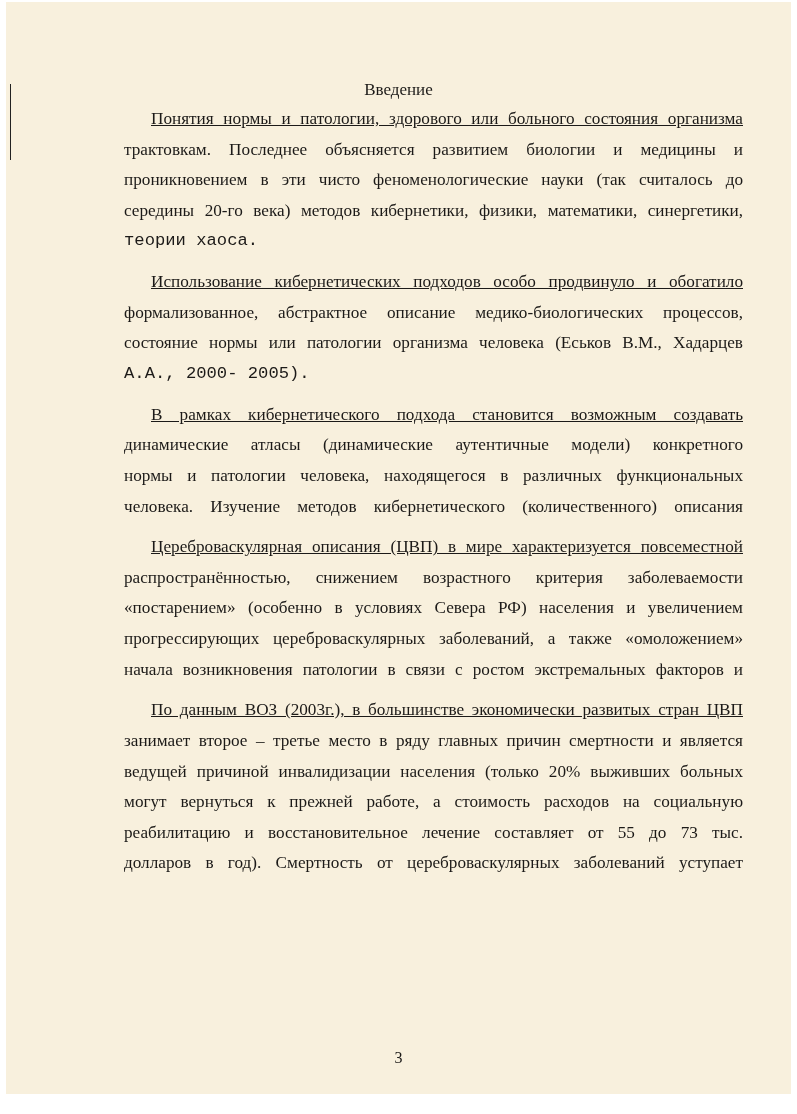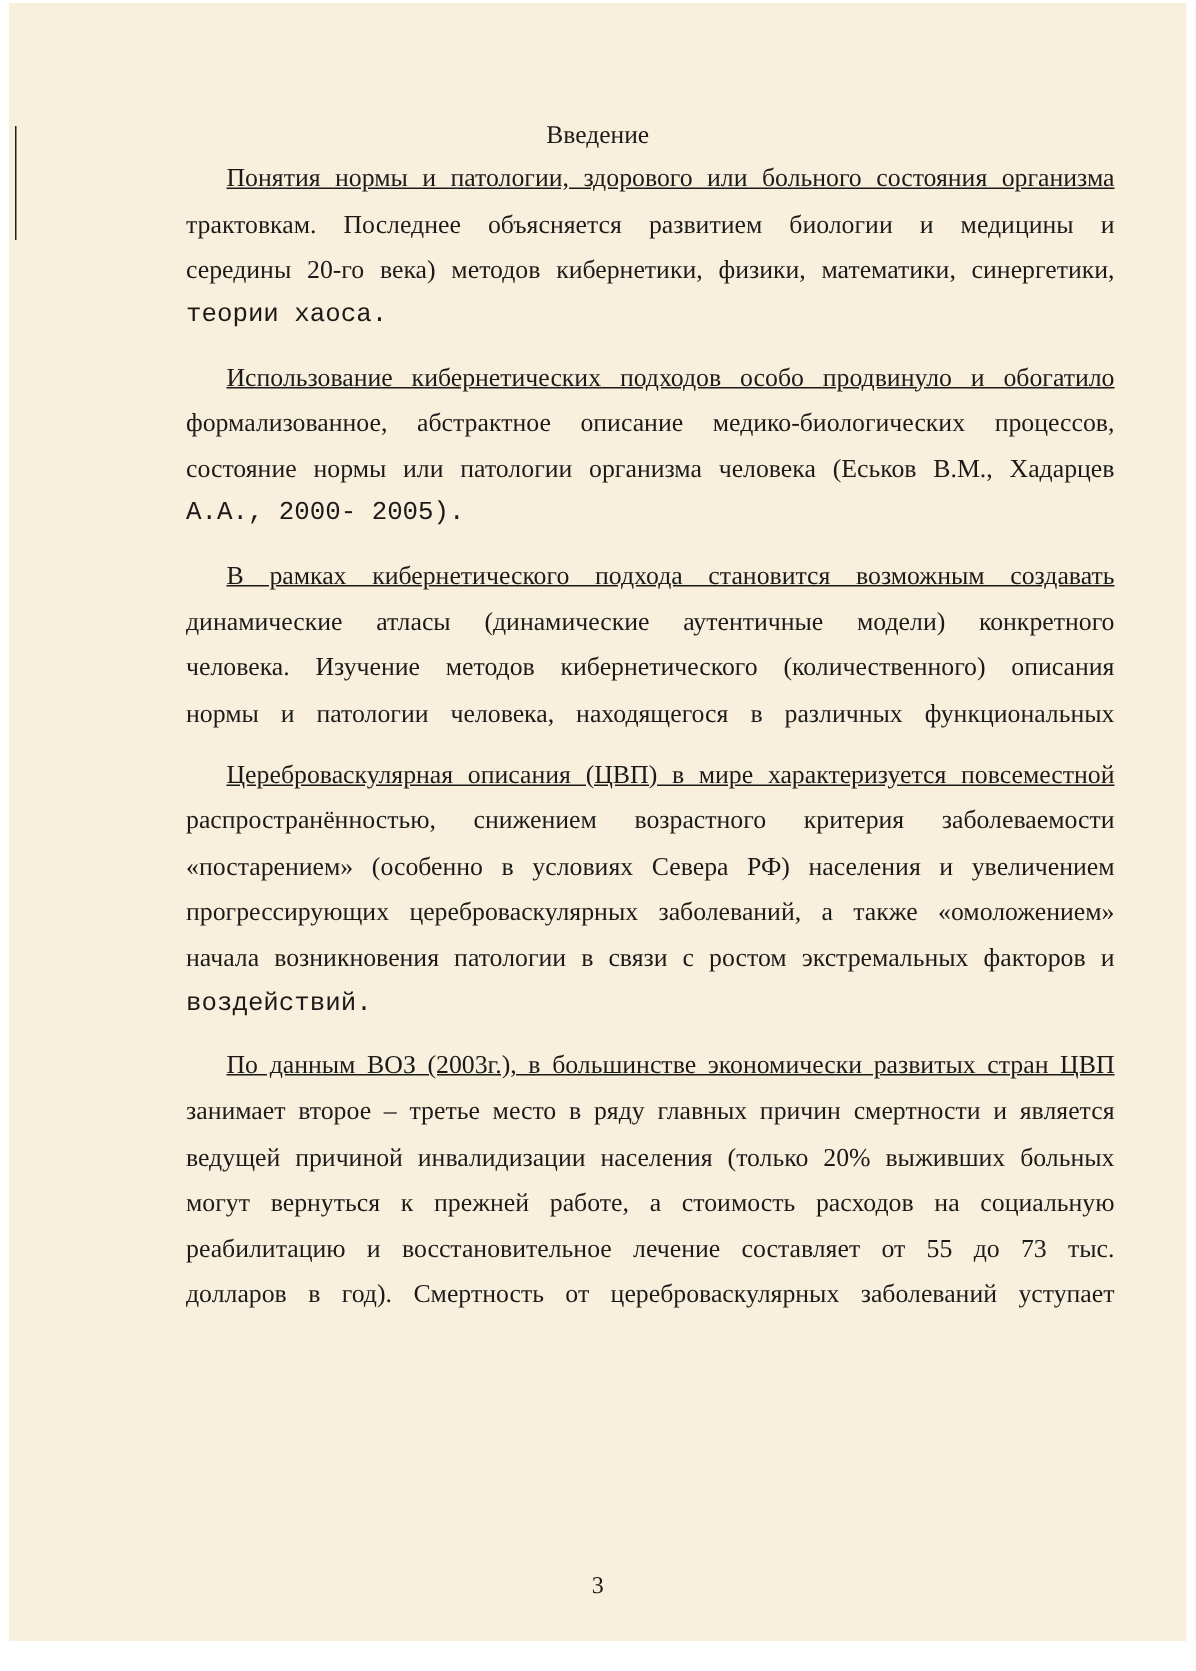--- a/index.html
+++ b/index.html
@@ -45,45 +45,45 @@
 <div class="page">
   <div class="margin-line"></div>
 
   <div class="title">Введение</div>
 
   <div class="body">
 
     <p class="para">
       <span class="line first">Понятия нормы и патологии, здорового или больного состояния организма</span>
       <span class="line">трактовкам. Последнее объясняется развитием биологии и медицины и</span>
+      <span class="line">проникновением в эти чисто феноменологические науки (так считалось до</span>
       <span class="line">середины 20-го века) методов кибернетики, физики, математики, синергетики,</span>
       <span class="line last">теории хаоса.</span>
     </p>
 
     <p class="para">
       <span class="line first">Использование кибернетических подходов особо продвинуло и обогатило</span>
       <span class="line">формализованное, абстрактное описание медико-биологических процессов,</span>
       <span class="line">состояние нормы или патологии организма человека (Еськов В.М., Хадарцев</span>
       <span class="line last">А.А., 2000- 2005).</span>
     </p>
 
     <p class="para">
       <span class="line first">В рамках кибернетического подхода становится возможным создавать</span>
       <span class="line">динамические атласы (динамические аутентичные модели) конкретного</span>
+      <span class="line">нормы и патологии человека, находящегося в различных функциональных</span>
       <span class="line">человека. Изучение методов кибернетического (количественного) описания</span>
-      <span class="line">нормы и патологии человека, находящегося в различных функциональных</span>
     </p>
 
     <p class="para">
       <span class="line first">Цереброваскулярная описания (ЦВП) в мире характеризуется повсеместной</span>
       <span class="line">распространённостью, снижением возрастного критерия заболеваемости</span>
       <span class="line">«постарением» (особенно в условиях Севера РФ) населения и увеличением</span>
       <span class="line">прогрессирующих цереброваскулярных заболеваний, а также «омоложением»</span>
       <span class="line">начала возникновения патологии в связи с ростом экстремальных факторов и</span>
-      <span class="line last">воздействий.</span>
     </p>
 
     <p class="para">
       <span class="line first">По данным ВОЗ (2003г.), в большинстве экономически развитых стран ЦВП</span>
       <span class="line">занимает второе – третье место в ряду главных причин смертности и является</span>
       <span class="line">ведущей причиной инвалидизации населения (только 20% выживших больных</span>
       <span class="line">могут вернуться к прежней работе, а стоимость расходов на социальную</span>
       <span class="line">реабилитацию и восстановительное лечение составляет от 55 до 73 тыс.</span>
       <span class="line">долларов в год). Смертность от цереброваскулярных заболеваний уступает</span>
     </p>

